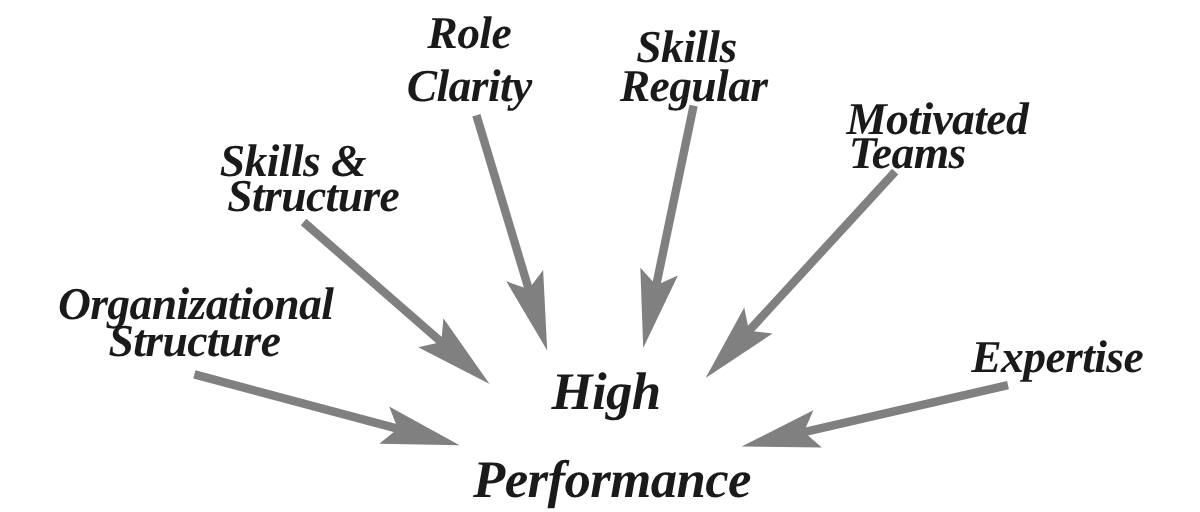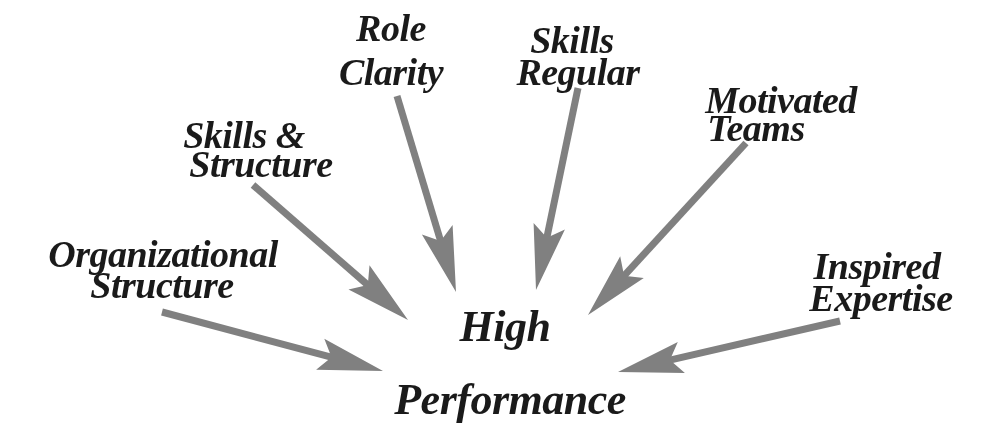--- a/index.html
+++ b/index.html
@@ -79,18 +79,17 @@
       <span class="label-line factor" style="left: 163px; top: 235px;">Organizational</span>
       <span class="label-line factor" style="left: 162px; top: 266px;">Structure</span>
       <span class="label-line factor" style="left: 244px; top: 116px;">Skills &amp;</span>
       <span class="label-line factor" style="left: 261px; top: 145px;">Structure</span>
       <span class="label-line factor" style="left: 391px; top: 9px;">Role</span>
       <span class="label-line factor" style="left: 391px; top: 53px;">Clarity</span>
       <span class="label-line factor" style="left: 572px; top: 21px;">Skills</span>
       <span class="label-line factor" style="left: 578px; top: 53px;">Regular</span>
       <span class="label-line factor" style="left: 757px; top: 81px; margin-left: 24px;">Motivated</span>
       <span class="label-line factor" style="left: 756px; top: 109px;">Teams</span>
-      <span class="label-line factor" style="left: 877px; top: 247px;">Inspired</span>
       <span class="label-line factor" style="left: 881px; top: 279px;">Expertise</span>
       <span class="label-line center" style="left: 505px; top: 305px;">High</span>
       <span class="label-line center" style="left: 510px; top: 349px; margin-top: 29px;">Performance</span>
     </div>
 </div>
 
 </body></html>

